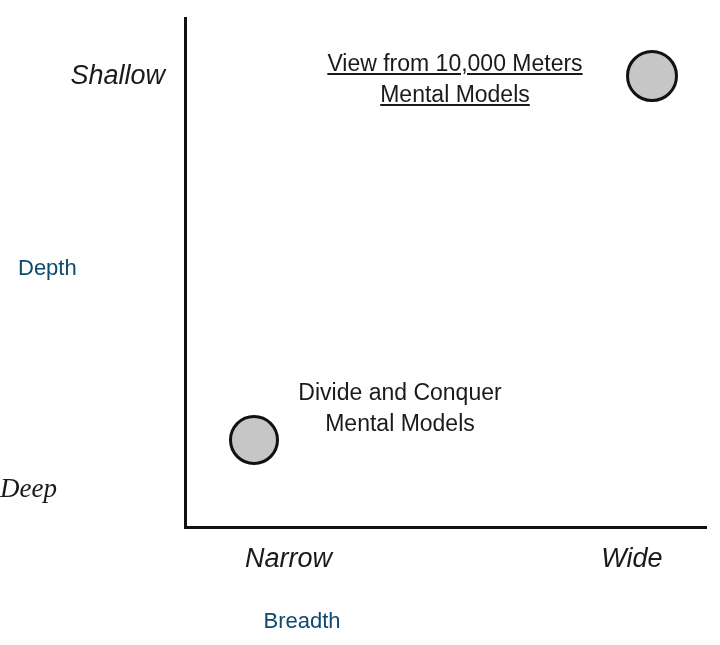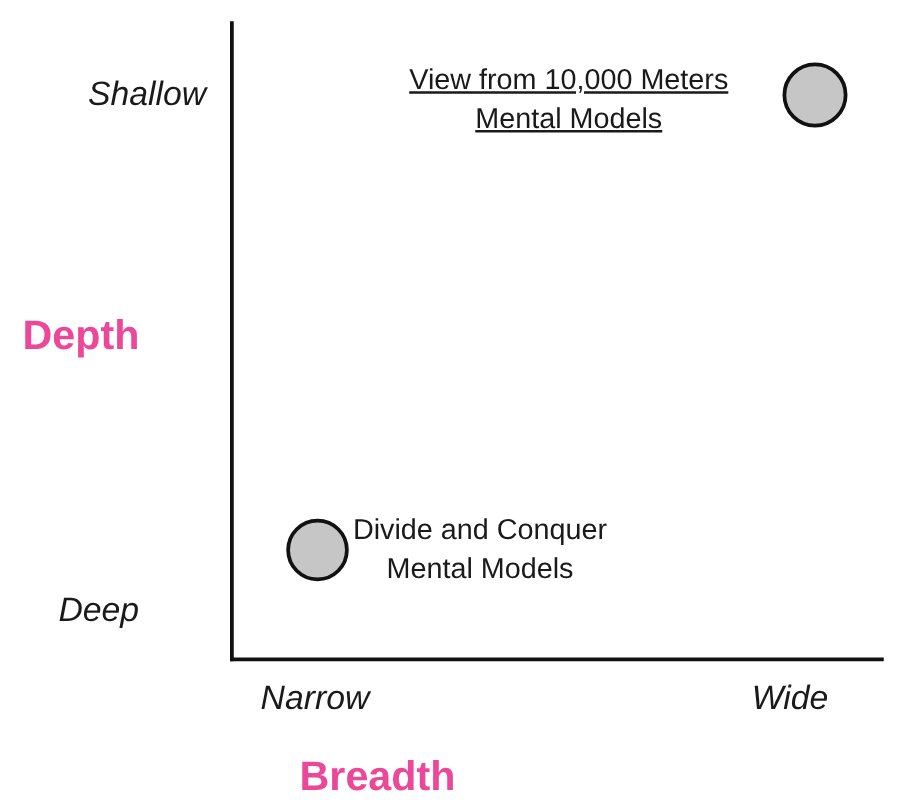--- a/index.html
+++ b/index.html
@@ -43,40 +43,41 @@
   .tick-shallow {
     left: 0;
     top: 59px;
     width: 165px;
     text-align: right;
   }
   .tick-deep {
     left: 0;
     top: 472px;
     width: 158px;
-    text-align: center;
+    text-align: left;
+    font-family: Liberation Serif, serif;
   }
   .tick-narrow {
     left: 172px;
     top: 542px;
     width: 160px;
-    text-align: center;
+    text-align: right;
   }
   .tick-wide {
     left: 552px;
     top: 542px;
     width: 160px;
     text-align: center;
   }
   .axis-title {
     position: absolute;
-    font-weight: bold;
-    font-size: 33px;
+    font-weight: normal;
+    font-size: 22px;
     line-height: 33px;
-    color: #ec4899;
+    color: #0c4a6e;
     white-space: nowrap;
   }
   .axis-title-y {
     left: 18px;
     top: 251px;
   }
   .axis-title-x {
     left: 182px;
     top: 604px;
     width: 240px;
@@ -109,24 +110,23 @@
     color: #1a1a1a;
     white-space: nowrap;
   }
   .annotation-top {
     left: 305px;
     top: 48px;
     width: 300px;
     text-decoration: underline;
   }
   .annotation-bottom {
-    left: 234px;
+    left: 250px;
     top: 377px;
     width: 300px;
-    margin-top: 31px;
   }
 </style>
 </head>
 <body>
 
 <div class="canvas">
 
   <div class="axis-line y-axis"></div>
   <div class="axis-line x-axis"></div>
 

